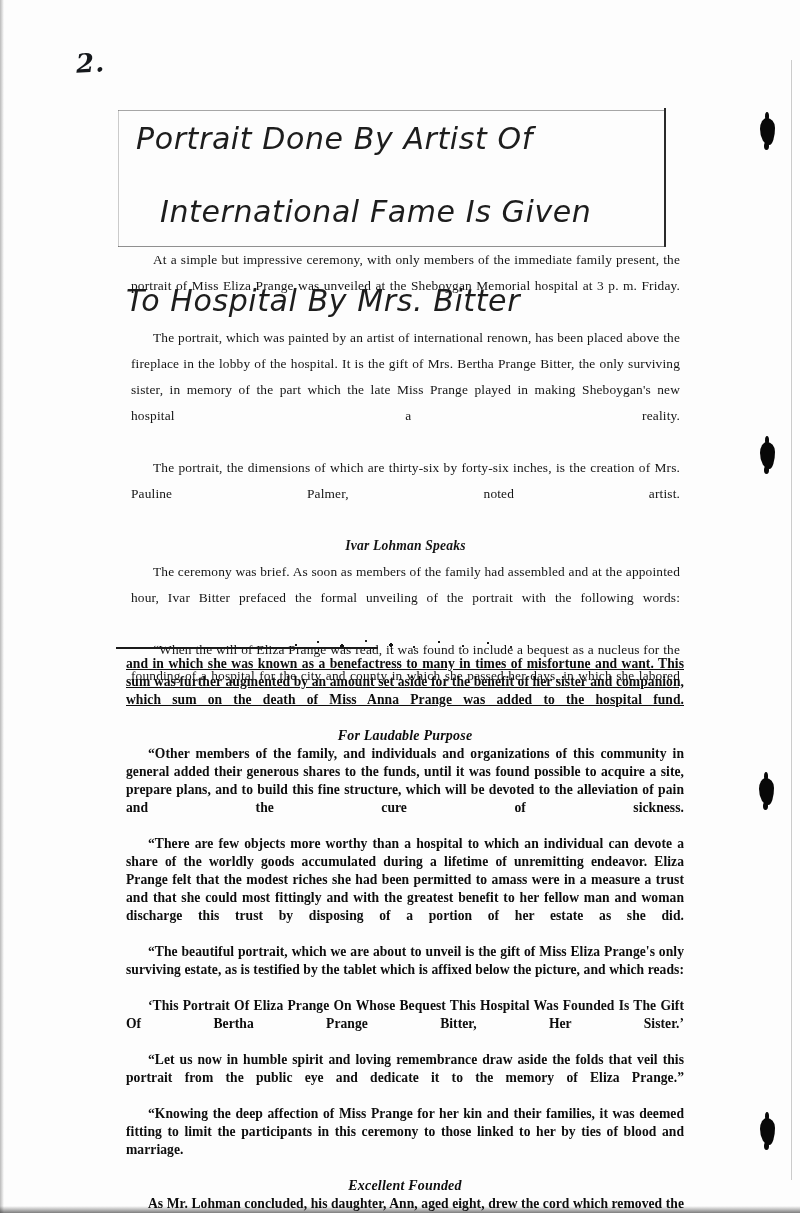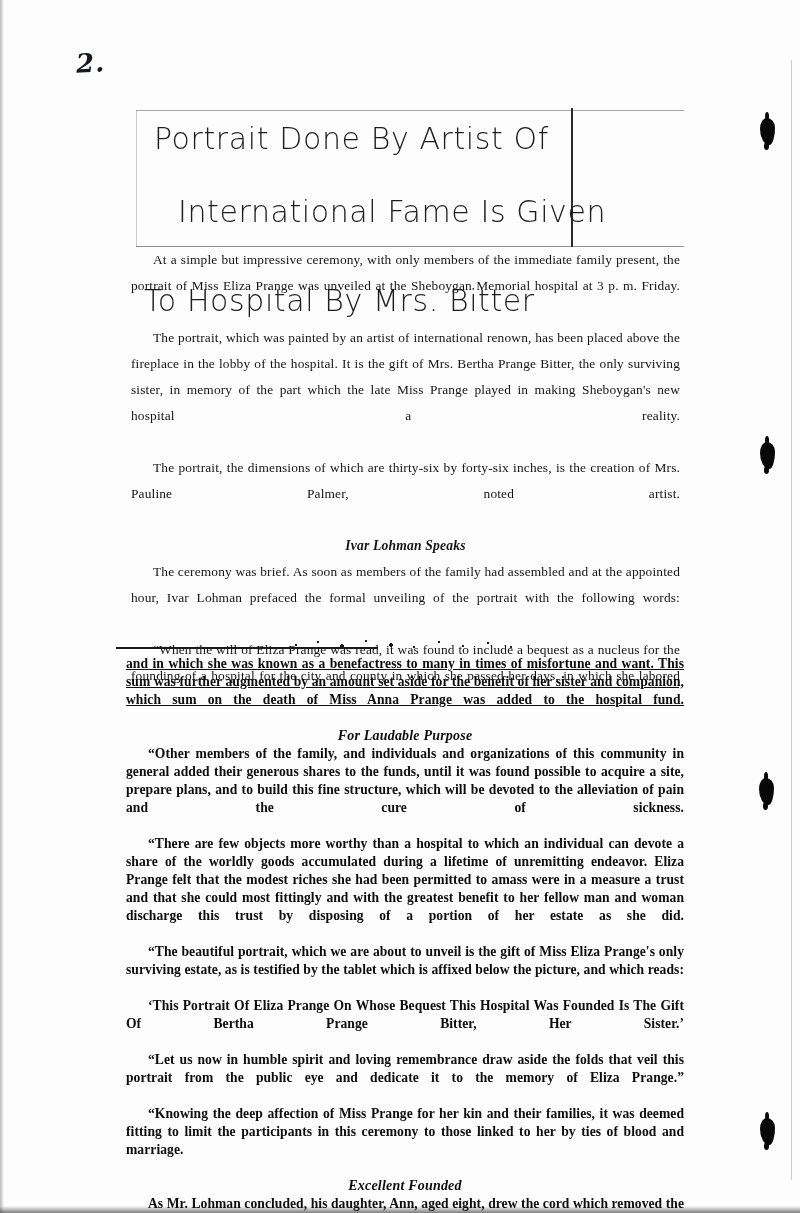--- a/index.html
+++ b/index.html
@@ -52,25 +52,26 @@
     font-style: italic;
     font-weight: 700;
     color: #15181c;
     letter-spacing: 1px;
     transform: rotate(-3deg);
   }
 
   
   #headline-box {
     position: absolute;
-    left: 136px;
+    left: 118px;
     top: 110px;
-    width: 437px;
+    width: 548px;
     height: 137px;
     box-sizing: border-box;
+    font-style: italic;
   }
   .rule-top {
     position: absolute;
     left: 0; top: 0;
     width: 548px; height: 1px;
     background: rgba(60,60,60,.45);
   }
   .rule-bottom {
     position: absolute;
     left: 0; bottom: 0;
@@ -235,21 +236,21 @@
       <div class="headline-line hl-2">International Fame Is Given</div>
       <div class="headline-line hl-3">To Hospital By Mrs. Bitter</div>
     </div>
   </div>
 
   <div id="col-upper" class="article-col">
     <p class="para">At a simple but impressive ceremony, with only members of the immediate family present, the portrait of Miss Eliza Prange was unveiled at the Sheboygan Memorial hospital at 3 p. m. Friday.</p>
     <p class="para">The portrait, which was painted by an artist of international renown, has been placed above the fireplace in the lobby of the hospital. It is the gift of Mrs. Bertha Prange Bitter, the only surviving sister, in memory of the part which the late Miss Prange played in making Sheboygan's new hospital a reality.</p>
     <p class="para">The portrait, the dimensions of which are thirty-six by forty-six inches, is the creation of Mrs. Pauline Palmer, noted artist.</p>
     <p class="subhead">Ivar Lohman Speaks</p>
-    <p class="para">The ceremony was brief. As soon as members of the family had assembled and at the appointed hour, Ivar Lohman prefaced the formal unveiling of the portrait with the following words:</p>
+    <p class="para">The ceremony was brief. As soon as members of the family had assembled and at the appointed hour, Ivar Bitter prefaced the formal unveiling of the portrait with the following words:</p>
     <p class="para">“When the will of Eliza Prange was read, it was found to include a bequest as a nucleus for the founding of a hospital for the city and county in which she passed her days, in which she labored</p>
   </div>
 
   <div id="seam"></div>
   <div id="seam-speckle"></div>
 
   <div id="col-lower" class="article-col">
     <p class="para no-indent">and in which she was known as a benefactress to many in times of misfortune and want. This sum was further augmented by an amount set aside for the benefit of her sister and companion, which sum on the death of Miss Anna Prange was added to the hospital fund.</p>
     <p class="subhead">For Laudable Purpose</p>
     <p class="para">“Other members of the family, and individuals and organizations of this community in general added their generous shares to the funds, until it was found possible to acquire a site, prepare plans, and to build this fine structure, which will be devoted to the alleviation of pain and the cure of sickness.</p>

